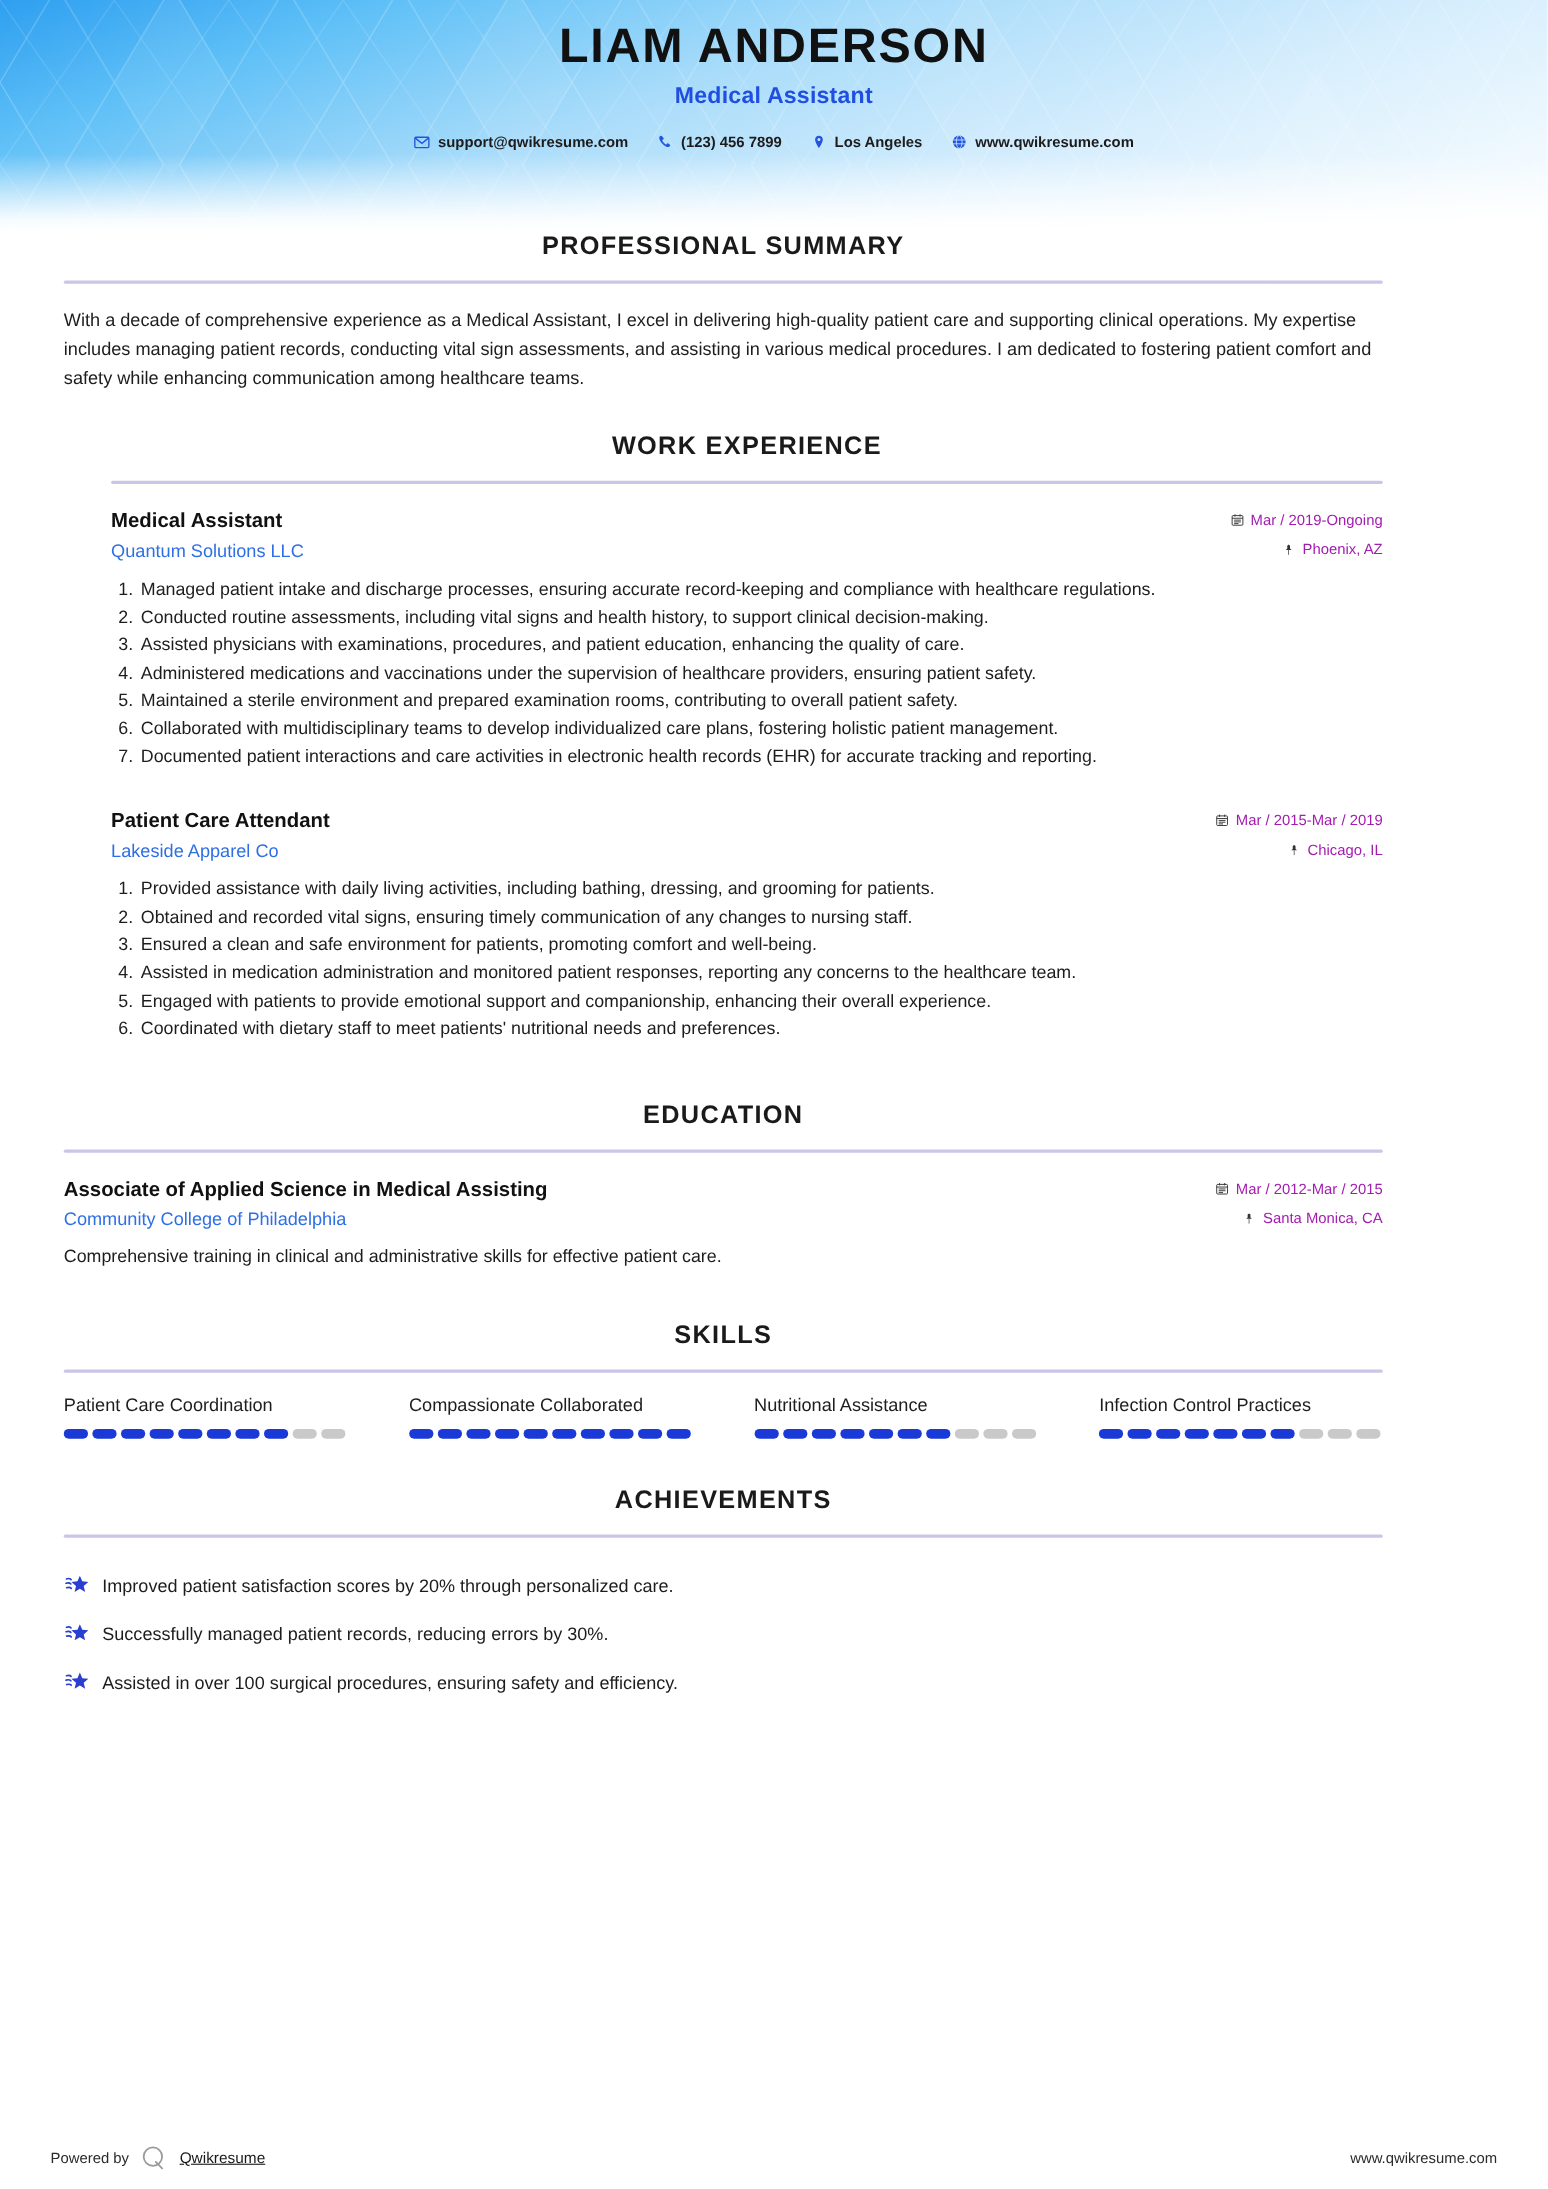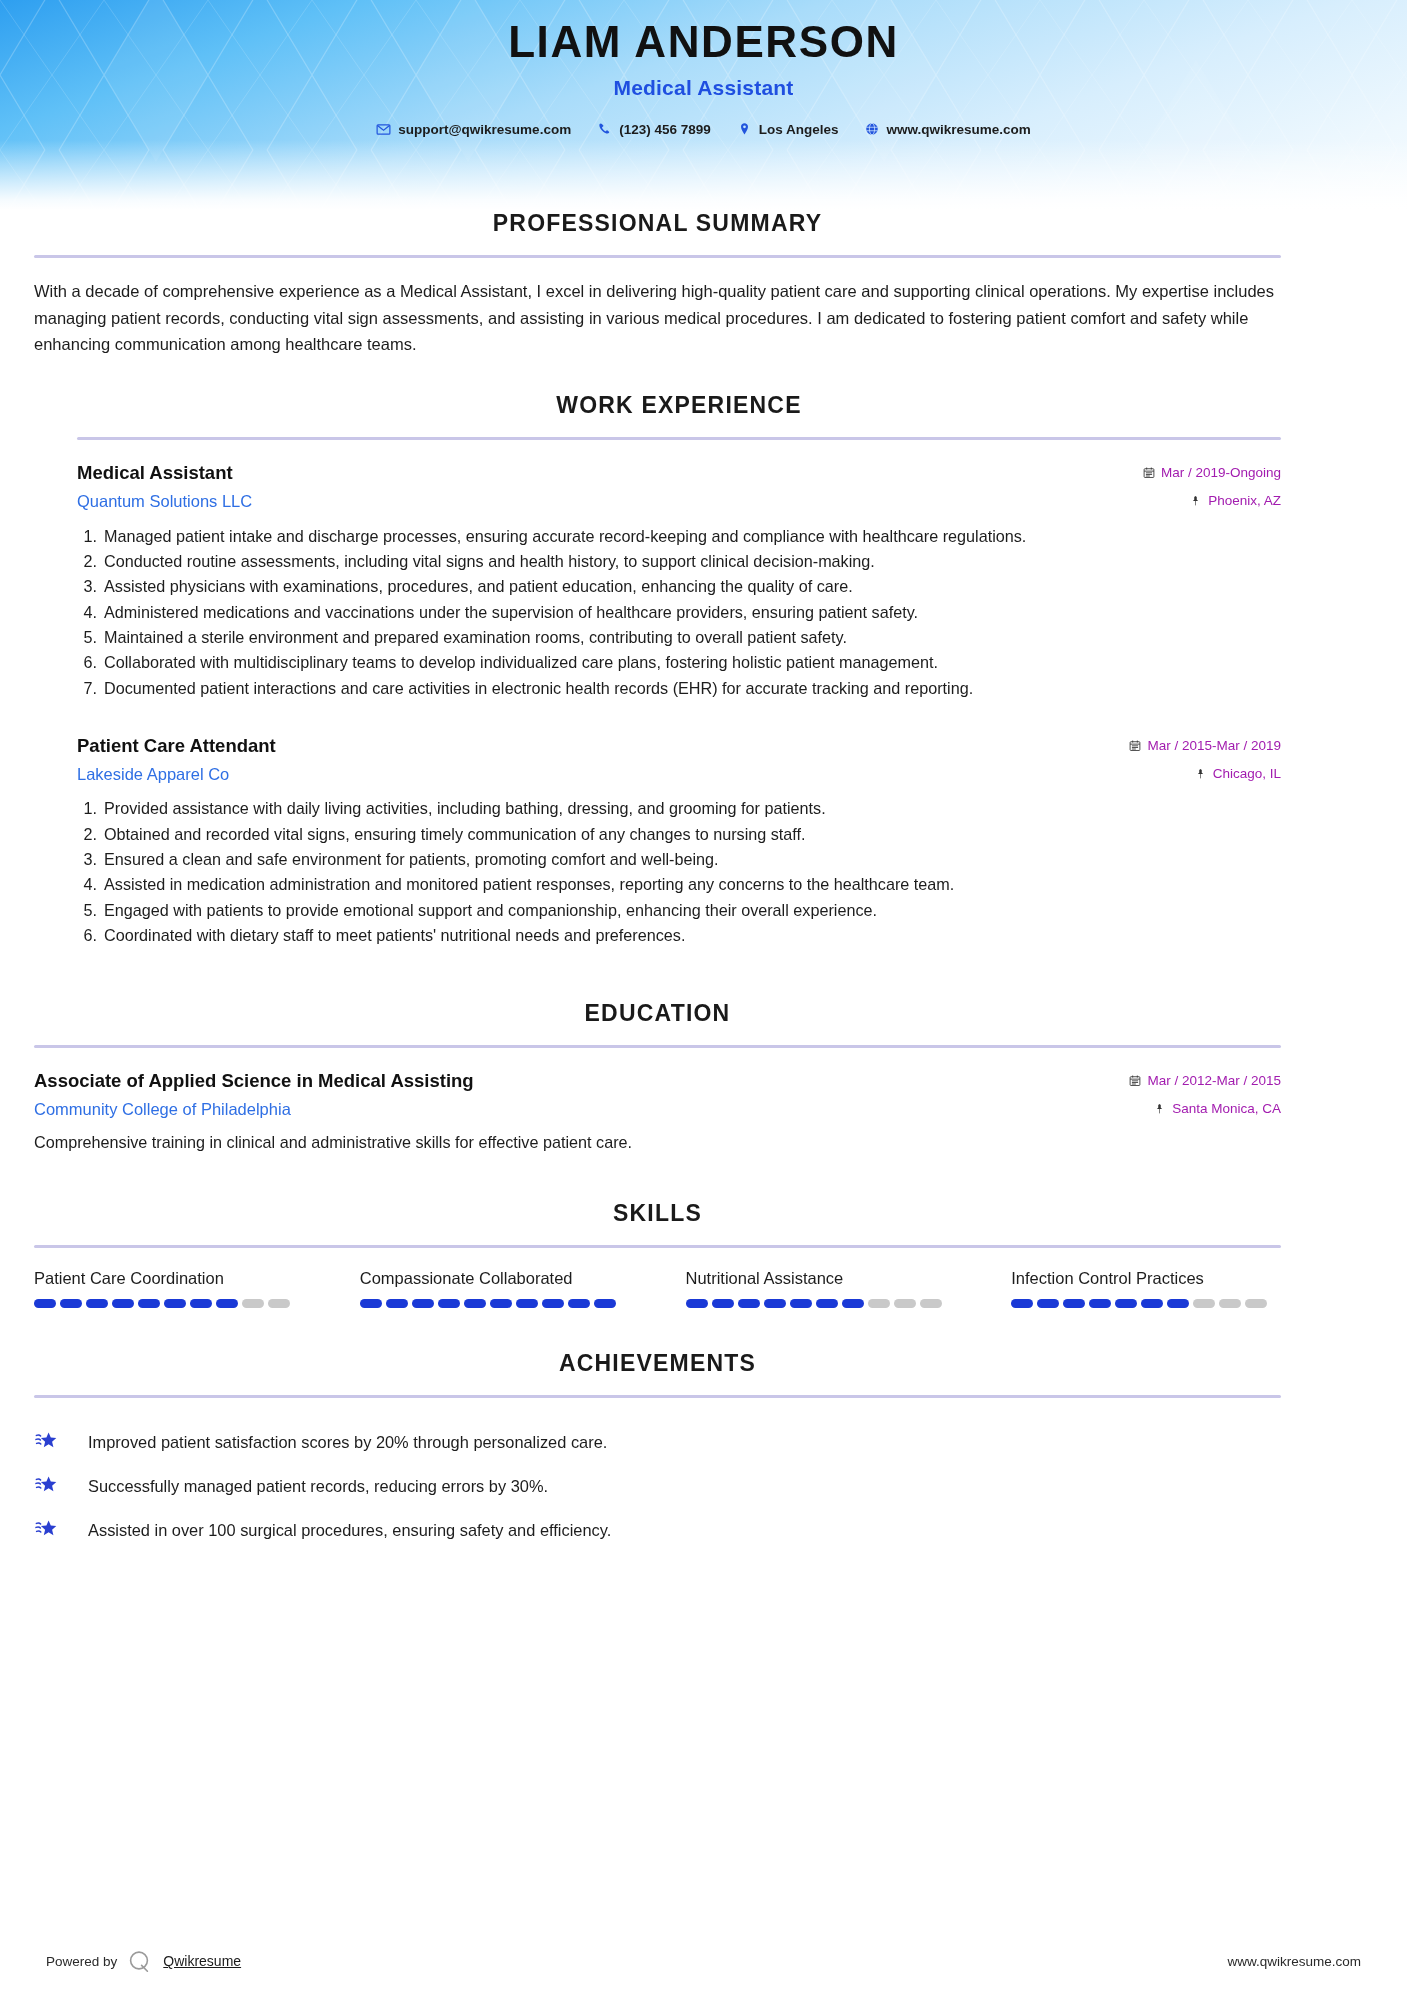--- a/index.html
+++ b/index.html
@@ -79,21 +79,21 @@
     align-items: center;
     justify-content: center;
     width: 15px;
     height: 15px;
     color: #2255dd;
   }
   .contact-item .ci-icon svg { display: block; }
 
   
   .page {
-    padding: 0 34px;
+    padding: 0 58px;
     box-sizing: border-box;
     width: 1315px;
   }
 
   .section { margin-top: 0; }
   .section-title {
     text-align: center;
     font-size: 23px;
     font-weight: bold;
     letter-spacing: 1.2px;
@@ -195,21 +195,21 @@
     border-radius: 5px;
     background: #c9c9c9;
   }
   .pip.on { background: #1a39d6; }
 
   
   .ach-list { margin-top: 22px; }
   .ach-item {
     display: flex;
     align-items: center;
-    gap: 28px;
+    gap: 9px;
     padding: 9px 0;
   }
   .ach-icon {
     flex: none;
     width: 26px;
     height: 26px;
     display: inline-flex;
     align-items: center;
     justify-content: center;
   }

